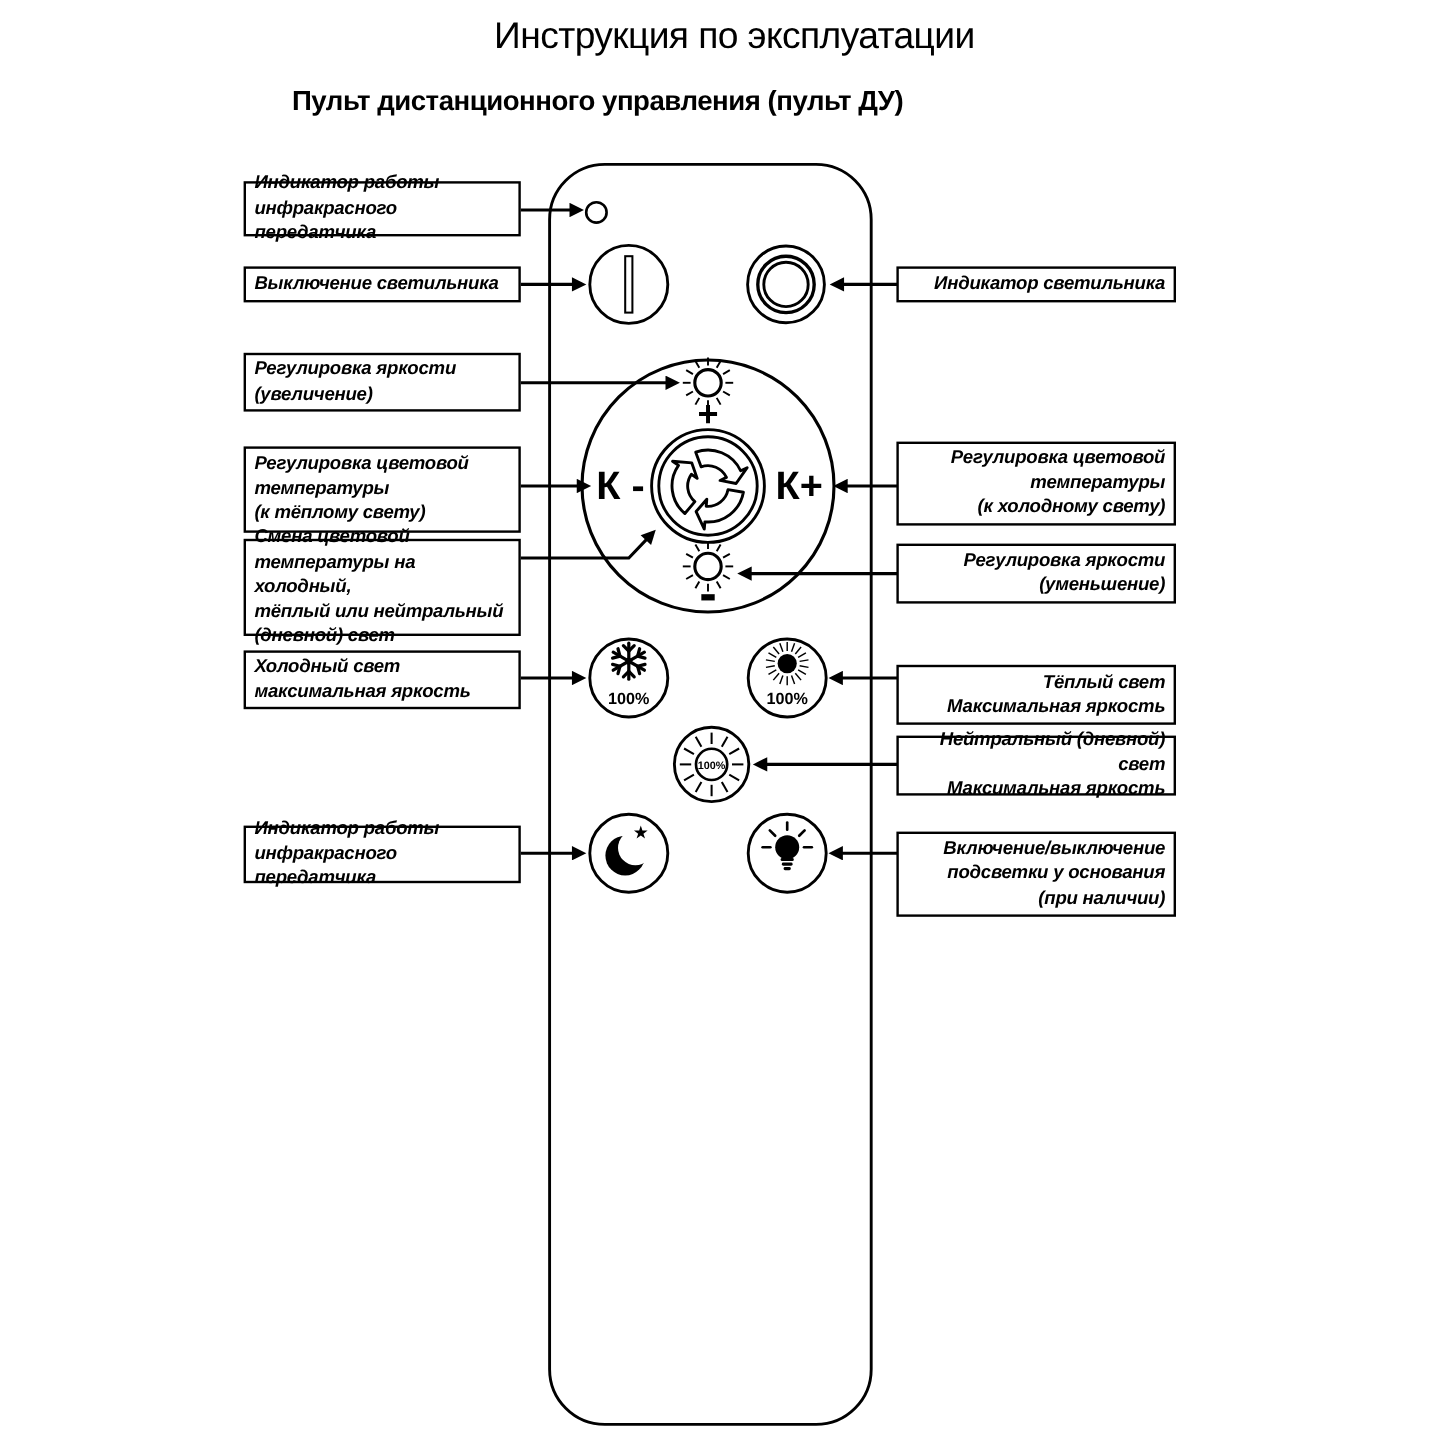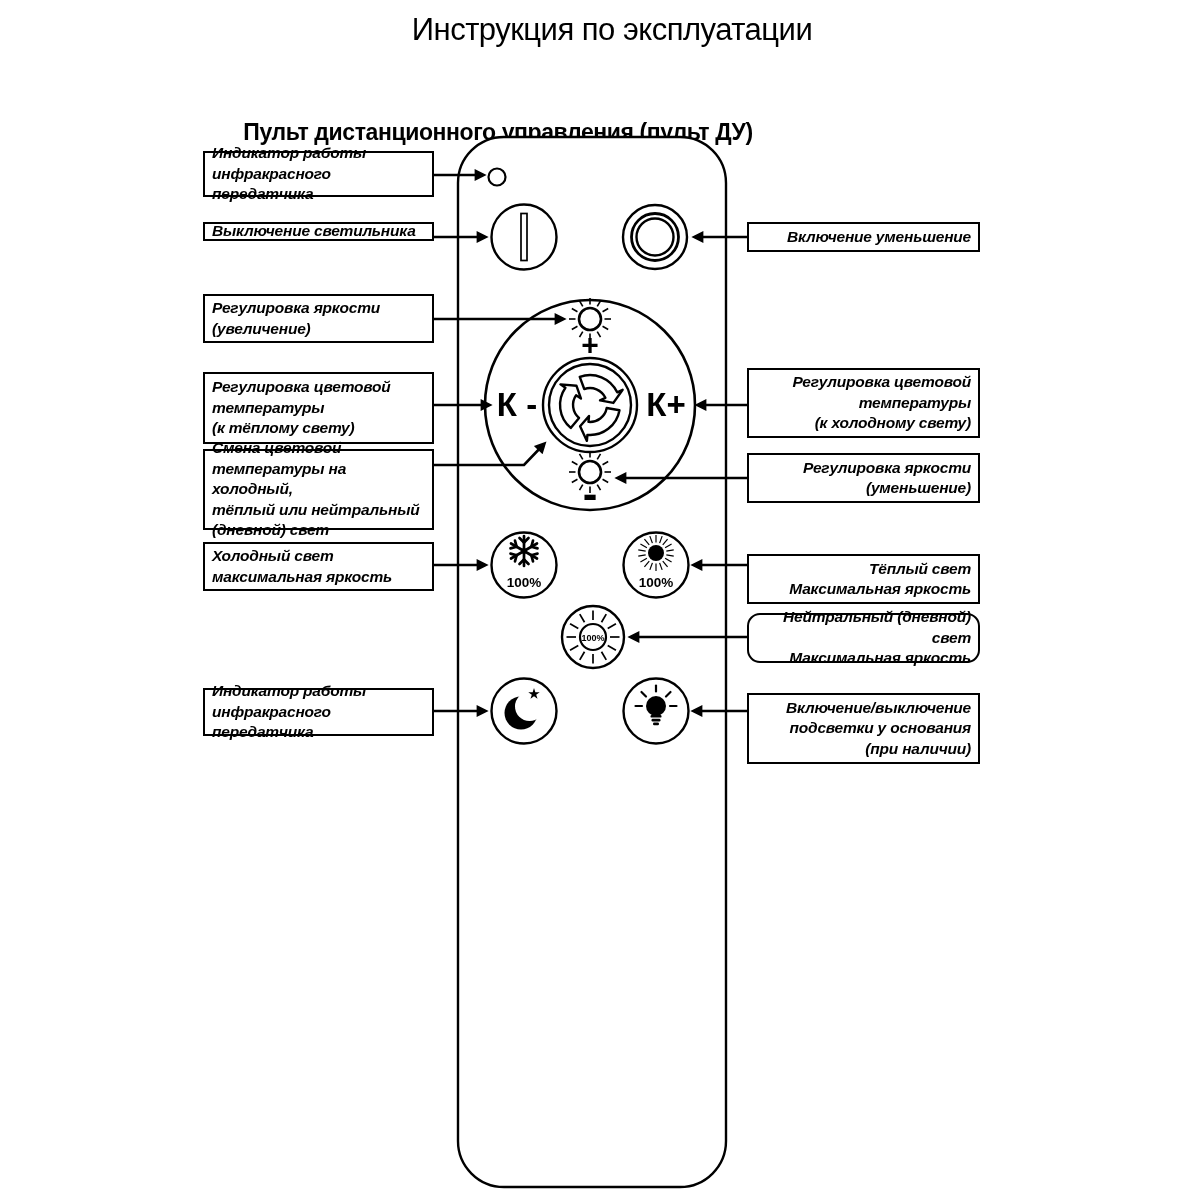--- a/index.html
+++ b/index.html
@@ -6,21 +6,21 @@
   #canvas{
     position:relative;width:1200px;height:1200px;background:#fff;
     font-family:"Liberation Sans","DejaVu Sans",sans-serif;color:#000;overflow:hidden;
   }
   .title{
     position:absolute;left:12px;top:12px;width:1200px;text-align:center;
     font-size:31px;font-weight:normal;letter-spacing:-0.5px;
   }
   .subtitle{
     position:absolute;left:0;top:71px;width:996px;text-align:center;
-    font-size:23px;font-weight:bold;letter-spacing:-0.4px;margin-top:48px;
+    font-size:23px;font-weight:bold;letter-spacing:-0.4px;
   }
   .callout{
     position:absolute;box-sizing:border-box;border:2px solid #000;background:#fff;
     display:flex;align-items:center;padding:3px 7px;
     font-size:15.5px;font-weight:bold;line-height:1.32;letter-spacing:-0.2px;font-style:italic;
   }
   .callout span{white-space:pre-line;display:block;width:100%;}
   .callout.left{left:203px;width:231px;text-align:left;}
   .callout.right{left:747px;width:233px;text-align:right;justify-content:flex-end;}
   svg{position:absolute;left:0;top:0;}
@@ -36,21 +36,21 @@
 
 <div id="canvas">
 
   <div class="title">Инструкция по эксплуатации</div>
   <div class="subtitle">Пульт дистанционного управления (пульт ДУ)</div>
 
   <div class="callout left" style="top:151px;height:46px;">
       <span>Индикатор работы
 инфракрасного передатчика</span>
     </div>
-  <div class="callout left" style="top:222px;height:19px;">
+  <div class="callout left" style="top:222px;height:30px;">
       <span>Выключение светильника</span>
     </div>
   <div class="callout left" style="top:294px;height:49px;">
       <span>Регулировка яркости
 (увеличение)</span>
     </div>
   <div class="callout left" style="top:372px;height:72px;">
       <span>Регулировка цветовой
 температуры
 (к тёплому свету)</span>
@@ -64,36 +64,36 @@
   <div class="callout left" style="top:542px;height:49px;">
       <span>Холодный свет
 максимальная яркость</span>
     </div>
   <div class="callout left" style="top:688px;height:48px;">
       <span>Индикатор работы
 инфракрасного передатчика</span>
     </div>
 
   <div class="callout right" style="top:222px;height:30px;">
-      <span>Включение уменьшение</span>
+      <span>Индикатор светильника</span>
     </div>
   <div class="callout right" style="top:368px;height:70px;">
       <span>Регулировка цветовой
 температуры
 (к холодному свету)</span>
     </div>
   <div class="callout right" style="top:453px;height:50px;">
       <span>Регулировка яркости
 (уменьшение)</span>
     </div>
   <div class="callout right" style="top:542px;height:50px;margin-top:12px;">
       <span>Тёплый свет
 Максимальная яркость</span>
     </div>
-  <div class="callout right" style="top:613px;height:50px;border-radius:13px;">
+  <div class="callout right" style="top:613px;height:50px;">
       <span>Нейтральный (дневной) свет
 Максимальная яркость</span>
     </div>
   <div class="callout right" style="top:677px;height:71px;margin-top:16px;">
       <span>Включение/выключение
 подсветки у основания
 (при наличии)</span>
     </div>
 
   <svg width="1200" height="1200" viewBox="0 0 1200 1200">

